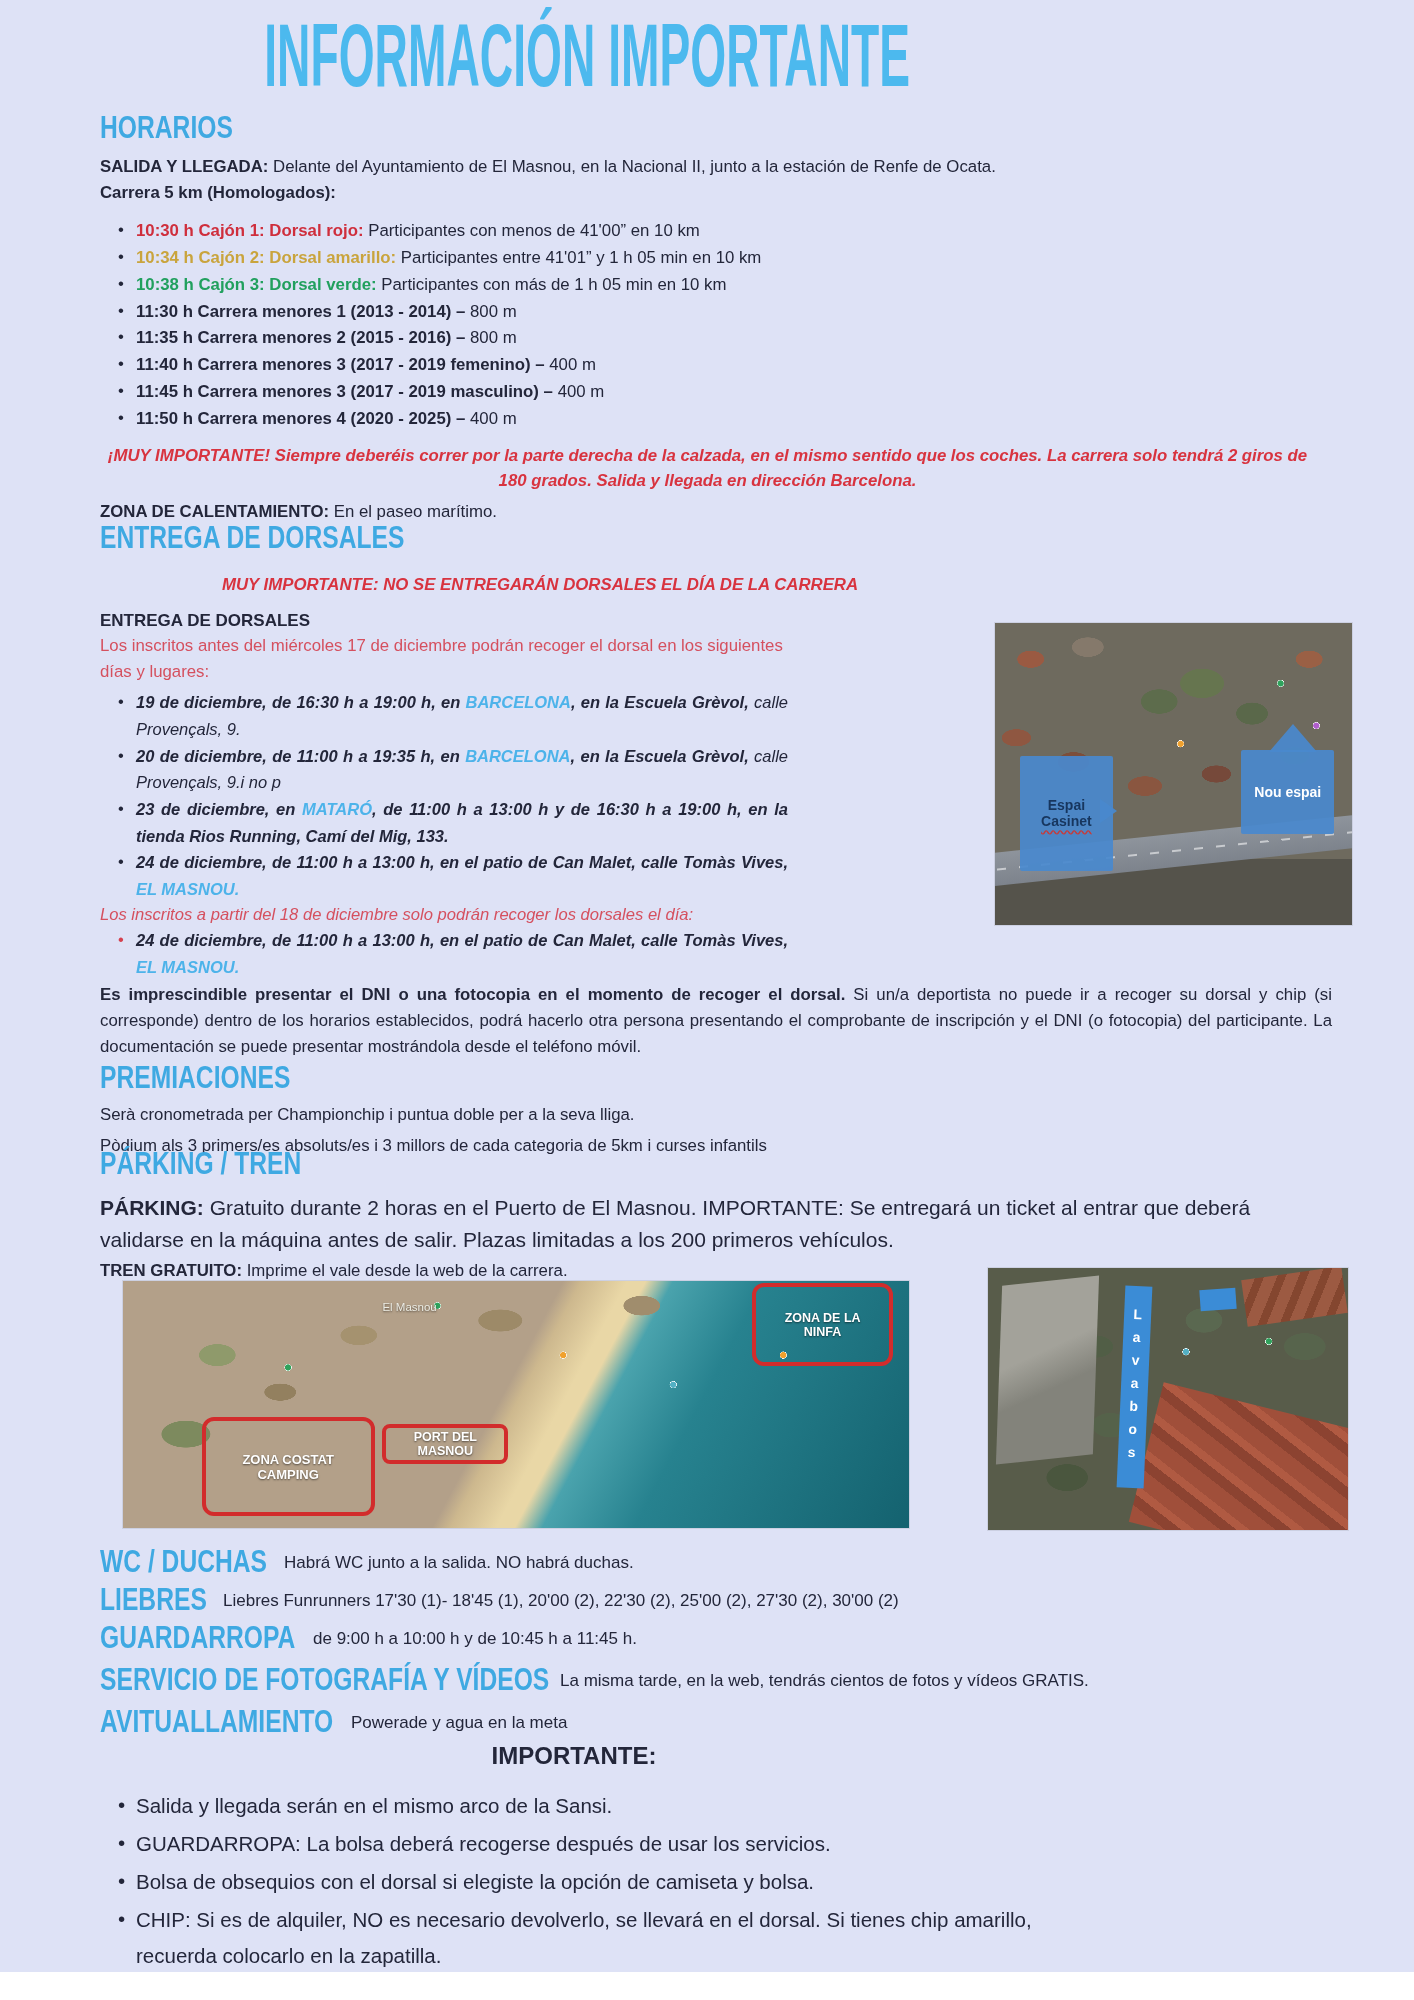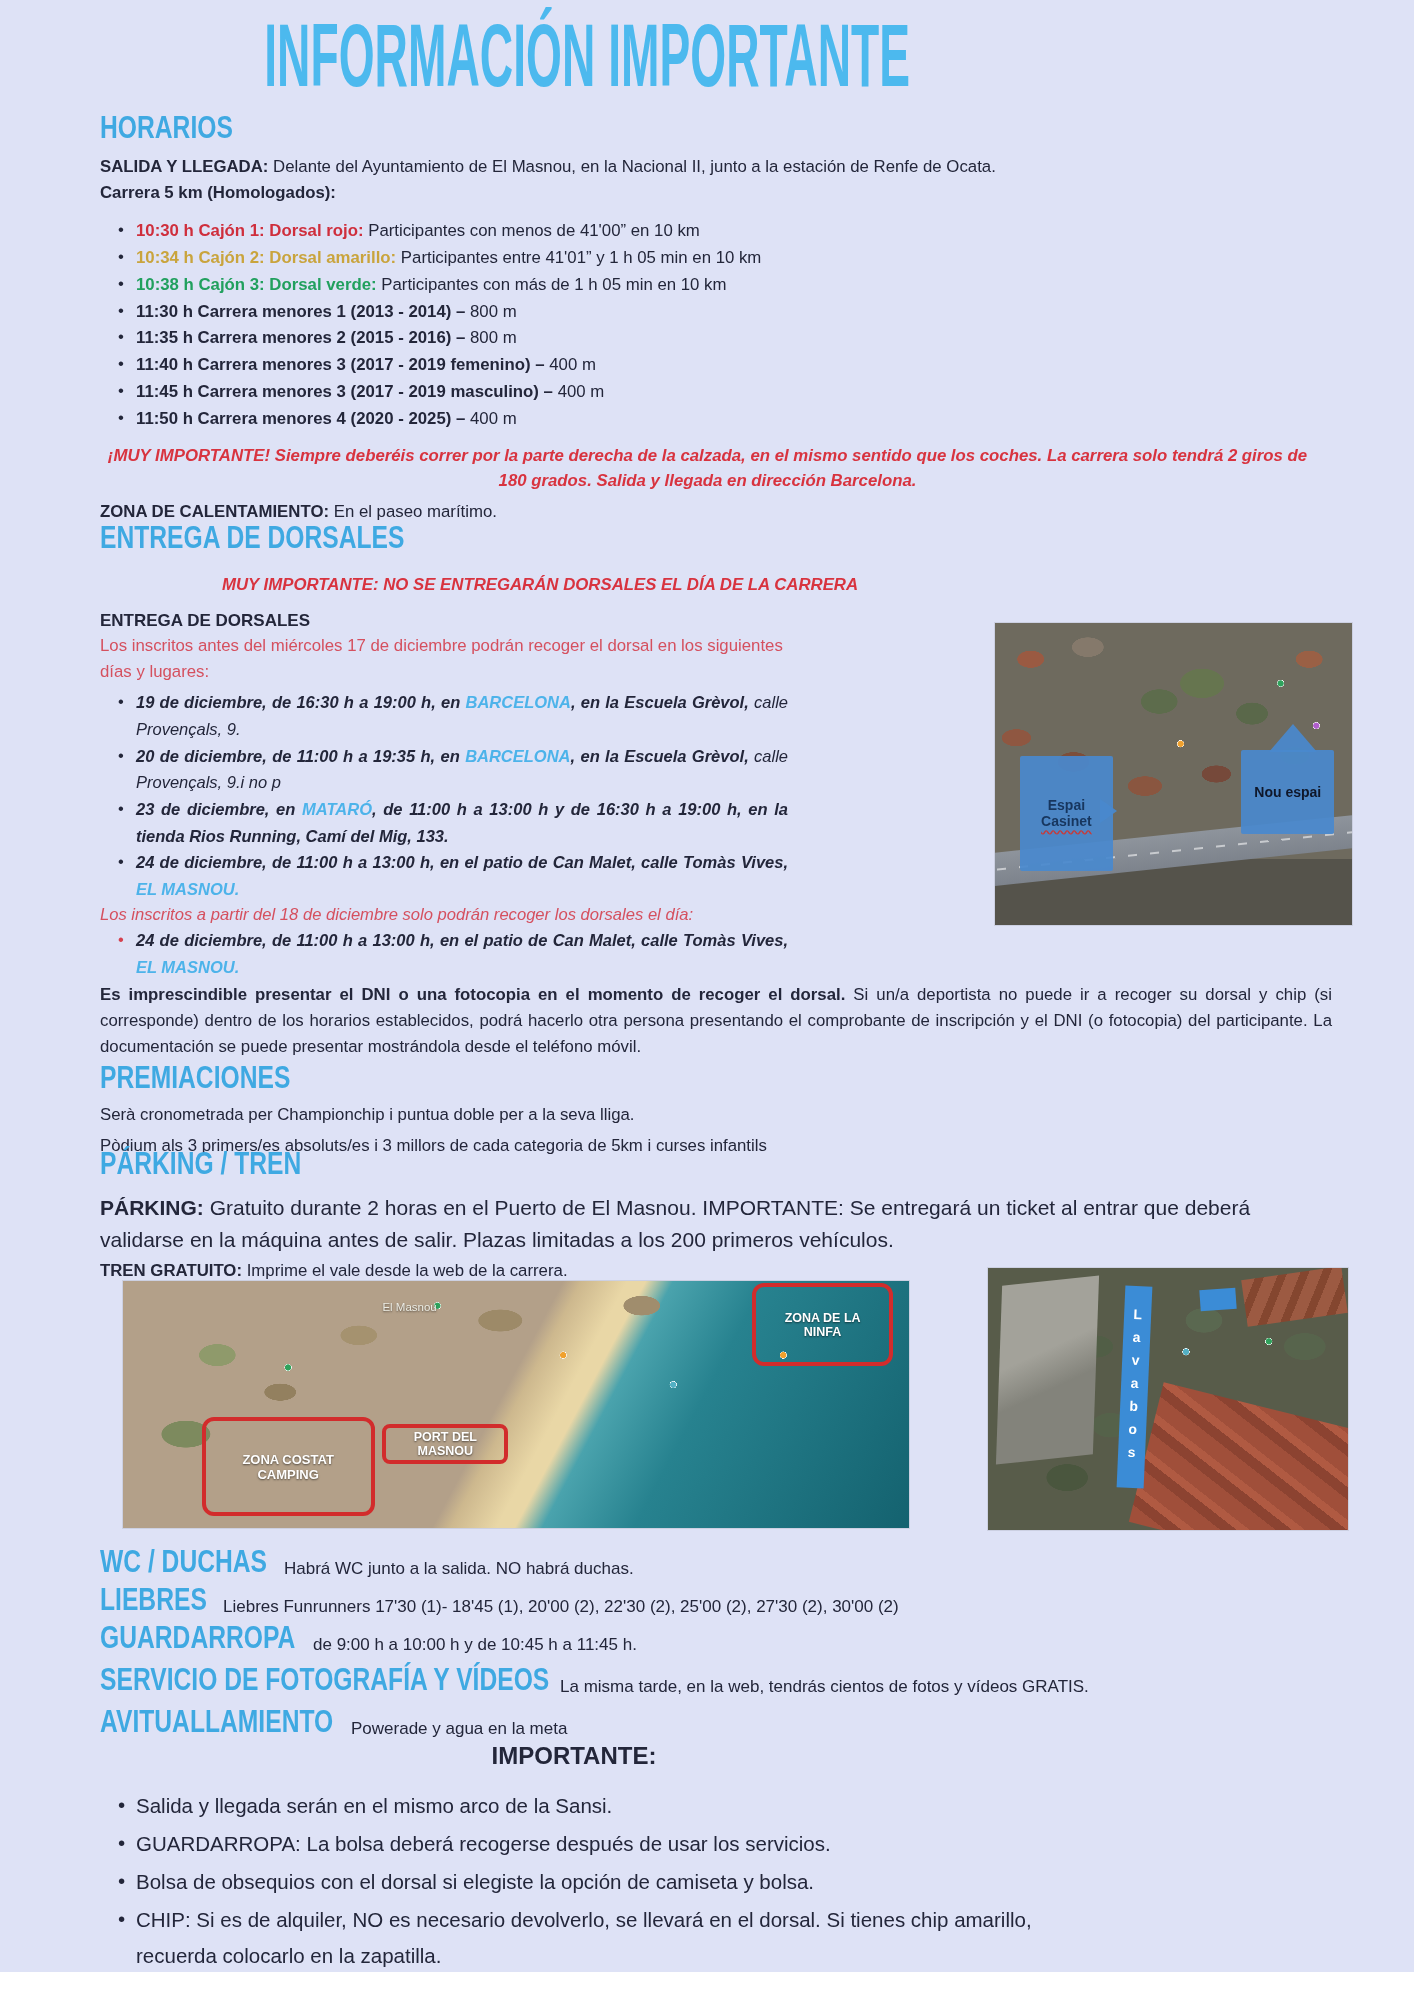--- a/index.html
+++ b/index.html
@@ -46,21 +46,21 @@
   .sec-entrega .intro{margin:0 0 4px;font-size:16.8px;line-height:1.55;}
   .late-note{font-style:italic;margin:2px 0 2px;font-size:16.6px;}
   .sec-dni{top:982px;left:100px;width:1232px;font-size:16.8px;line-height:1.55;text-align:justify;}
   .sec-prem{top:1064px;left:100px;width:1232px;}
   .sec-prem p{margin:6px 0 0;font-size:16.8px;line-height:1.5;}
   .sec-parking{top:1150px;left:100px;width:1228px;}
   .sec-parking .para{margin:10px 0 0;font-size:21px;line-height:1.52;}
   .sec-parking .tren{margin:2px 0 0;font-size:16.8px;line-height:1.5;}
 
   
-  .svc{position:absolute;left:100px;width:1290px;display:flex;align-items:flex-end;}
+  .svc{position:absolute;left:100px;width:1290px;display:flex;align-items:center;}
   .svc-h{font-size:29px;font-weight:700;color:var(--blue,#3fa9e2);white-space:nowrap;
          transform:scale(0.85,1.06);transform-origin:left bottom;display:inline-block;}
   .svc-t{font-size:17px;margin-left:16px;}
   .svc-wc{top:1546px;}   .svc-wc .svc-h{width:168px;}
   .svc-li{top:1584px;}   .svc-li .svc-h{width:107px;}
   .svc-gu{top:1622px;}   .svc-gu .svc-h{width:197px;}
   .svc-fo{top:1664px;}   .svc-fo .svc-h{width:444px;}
   .svc-av{top:1706px;}   .svc-av .svc-h{width:235px;}
 
   .sec-imp{top:1742px;left:100px;width:948px;}
@@ -89,21 +89,21 @@
   .m1-road{position:absolute;left:-6%;width:112%;top:70%;height:11%;
     background:linear-gradient(#8e949c,#7d838c);transform:rotate(-6deg);}
   .m1-road::after{content:"";position:absolute;left:0;right:0;top:48%;height:2px;
     background:repeating-linear-gradient(90deg, rgba(255,255,255,.55) 0 9px, transparent 9px 22px);}
   .callout{position:absolute;background:rgba(73,137,205,.93);display:flex;align-items:center;justify-content:center;
     text-align:center;font-weight:700;border-radius:2px;}
   .co-left{left:7%;top:44%;width:26%;height:38%;color:#17365e;font-size:14px;flex-direction:column;}
   .co-left .l2{text-decoration:underline wavy #c43b3b;text-underline-offset:3px;}
   .co-left::after{content:"";position:absolute;right:-16px;top:38%;width:0;height:0;
     border:12px solid transparent;border-left:17px solid rgba(73,137,205,.93);}
-  .co-right{left:69%;top:42%;width:26%;height:28%;color:#0f172a;font-size:14px;}
+  .co-right{left:69%;top:42%;width:26%;height:28%;color:#ffffff;font-size:14px;}
   .co-right::before{content:"";position:absolute;top:-26px;left:30%;width:0;height:0;
     border-left:24px solid transparent;border-right:24px solid transparent;
     border-bottom:28px solid rgba(73,137,205,.93);}
 
   .map-coast{left:123px;top:1281px;width:786px;height:247px;
     background-color:#b3a089;
     background-image:
       radial-gradient(30px 18px at 12% 30%, #8f9a6b 60%, transparent 62%),
       radial-gradient(40px 22px at 8% 62%, #7d8a5e 60%, transparent 62%),
       radial-gradient(30px 16px at 30% 22%, #a5926f 60%, transparent 62%),

